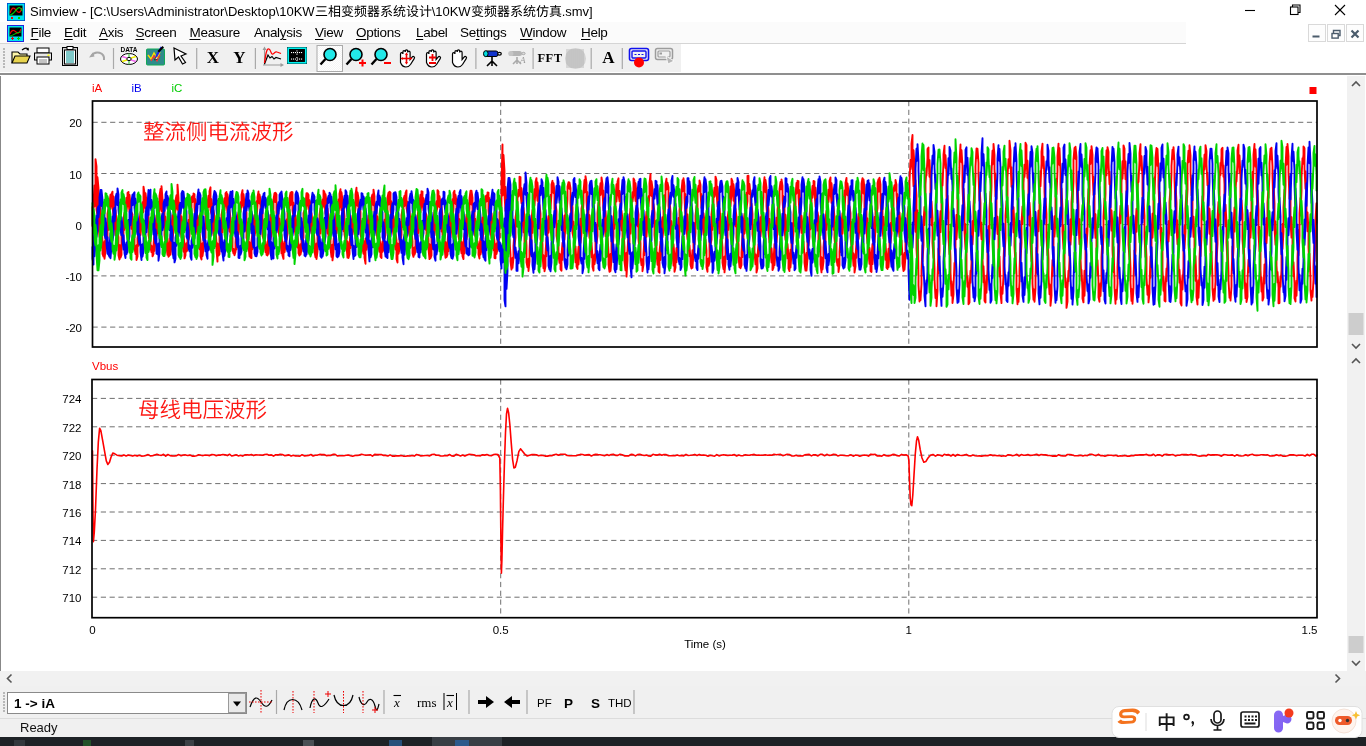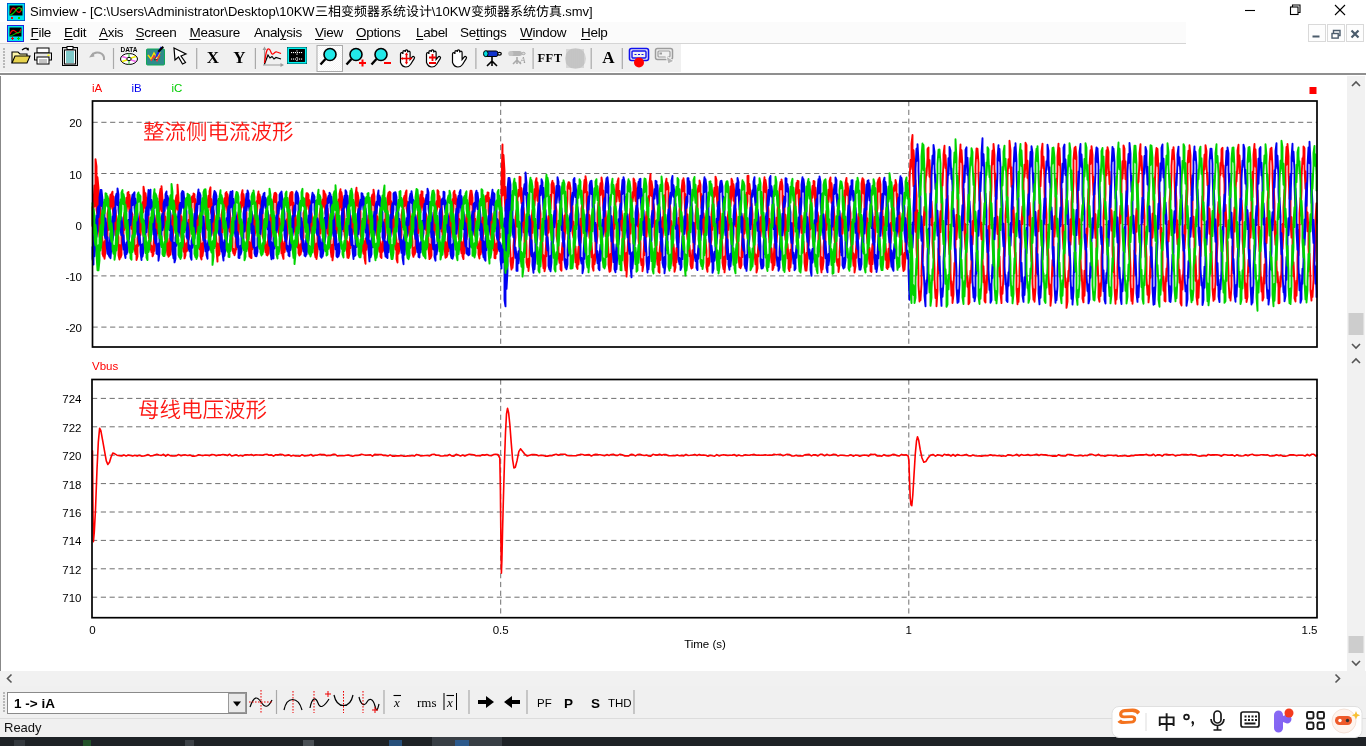--- a/index.html
+++ b/index.html
@@ -6,21 +6,21 @@
 #root { position:relative; width:1366px; height:746px; background:#fff; font-family:"Liberation Sans",sans-serif; }
 #titlebar { position:absolute; left:0; top:0; width:1366px; height:22px; background:#fff; }
 #title { position:absolute; left:30px; top:3px; font-size:13px; color:#000; white-space:nowrap; }
 #menubar { position:absolute; left:0; top:22px; width:1186px; height:22px; background:#fbfbfb; border-bottom:1px solid #d5d5d5; }
 .mi { position:absolute; top:3px; font-size:13.5px; color:#000; letter-spacing:-0.3px; }
 .mi u { text-decoration-thickness:1px; text-underline-offset:2px; }
 #tbband { position:absolute; left:0; top:44px; width:1366px; height:29px; background:#fff; }
 #tbband .band { position:absolute; left:0; top:0; width:681px; height:28px; background:#f0f0f0; border-right:1px solid #d9d9d9; }
 #clienttop { position:absolute; left:0; top:73px; width:1366px; height:2px; background:#8f8f8f; }
 #client { position:absolute; left:0; top:76px; width:1366px; height:595px; background:#fff; border-left:1px solid #888; }
-#statusbar { position:absolute; left:0; top:718px; width:1366px; height:19px; background:#f0f0f0; border-top:1px solid #dcdcdc; font-size:13px; color:#111; padding-left:4px; line-height:18px; }
+#statusbar { position:absolute; left:0; top:718px; width:1366px; height:19px; background:#f0f0f0; border-top:1px solid #dcdcdc; font-size:13px; color:#111; padding-left:20px; line-height:18px; }
 #t2row { position:absolute; left:0; top:686px; width:1366px; height:32px; background:#f0f0f0; }
 
 </style></head><body>
 <div id="root">
 <div id="titlebar">
       <svg width="18" height="18" viewBox="0 0 18 18" style="position:absolute;left:7px;top:3px">
 <rect x="0" y="0" width="18" height="18" fill="#00e5ee"></rect>
 <rect x="0" y="0" width="18" height="18" fill="none" stroke="#0044cc" stroke-width="1.6"></rect>
 <rect x="2.5" y="2.5" width="13" height="10" fill="#000"></rect>
 <path d="M3 10 C5 4,7 4,9 7 S13 11,15 5" fill="none" stroke="#e00" stroke-width="1.2"></path>

